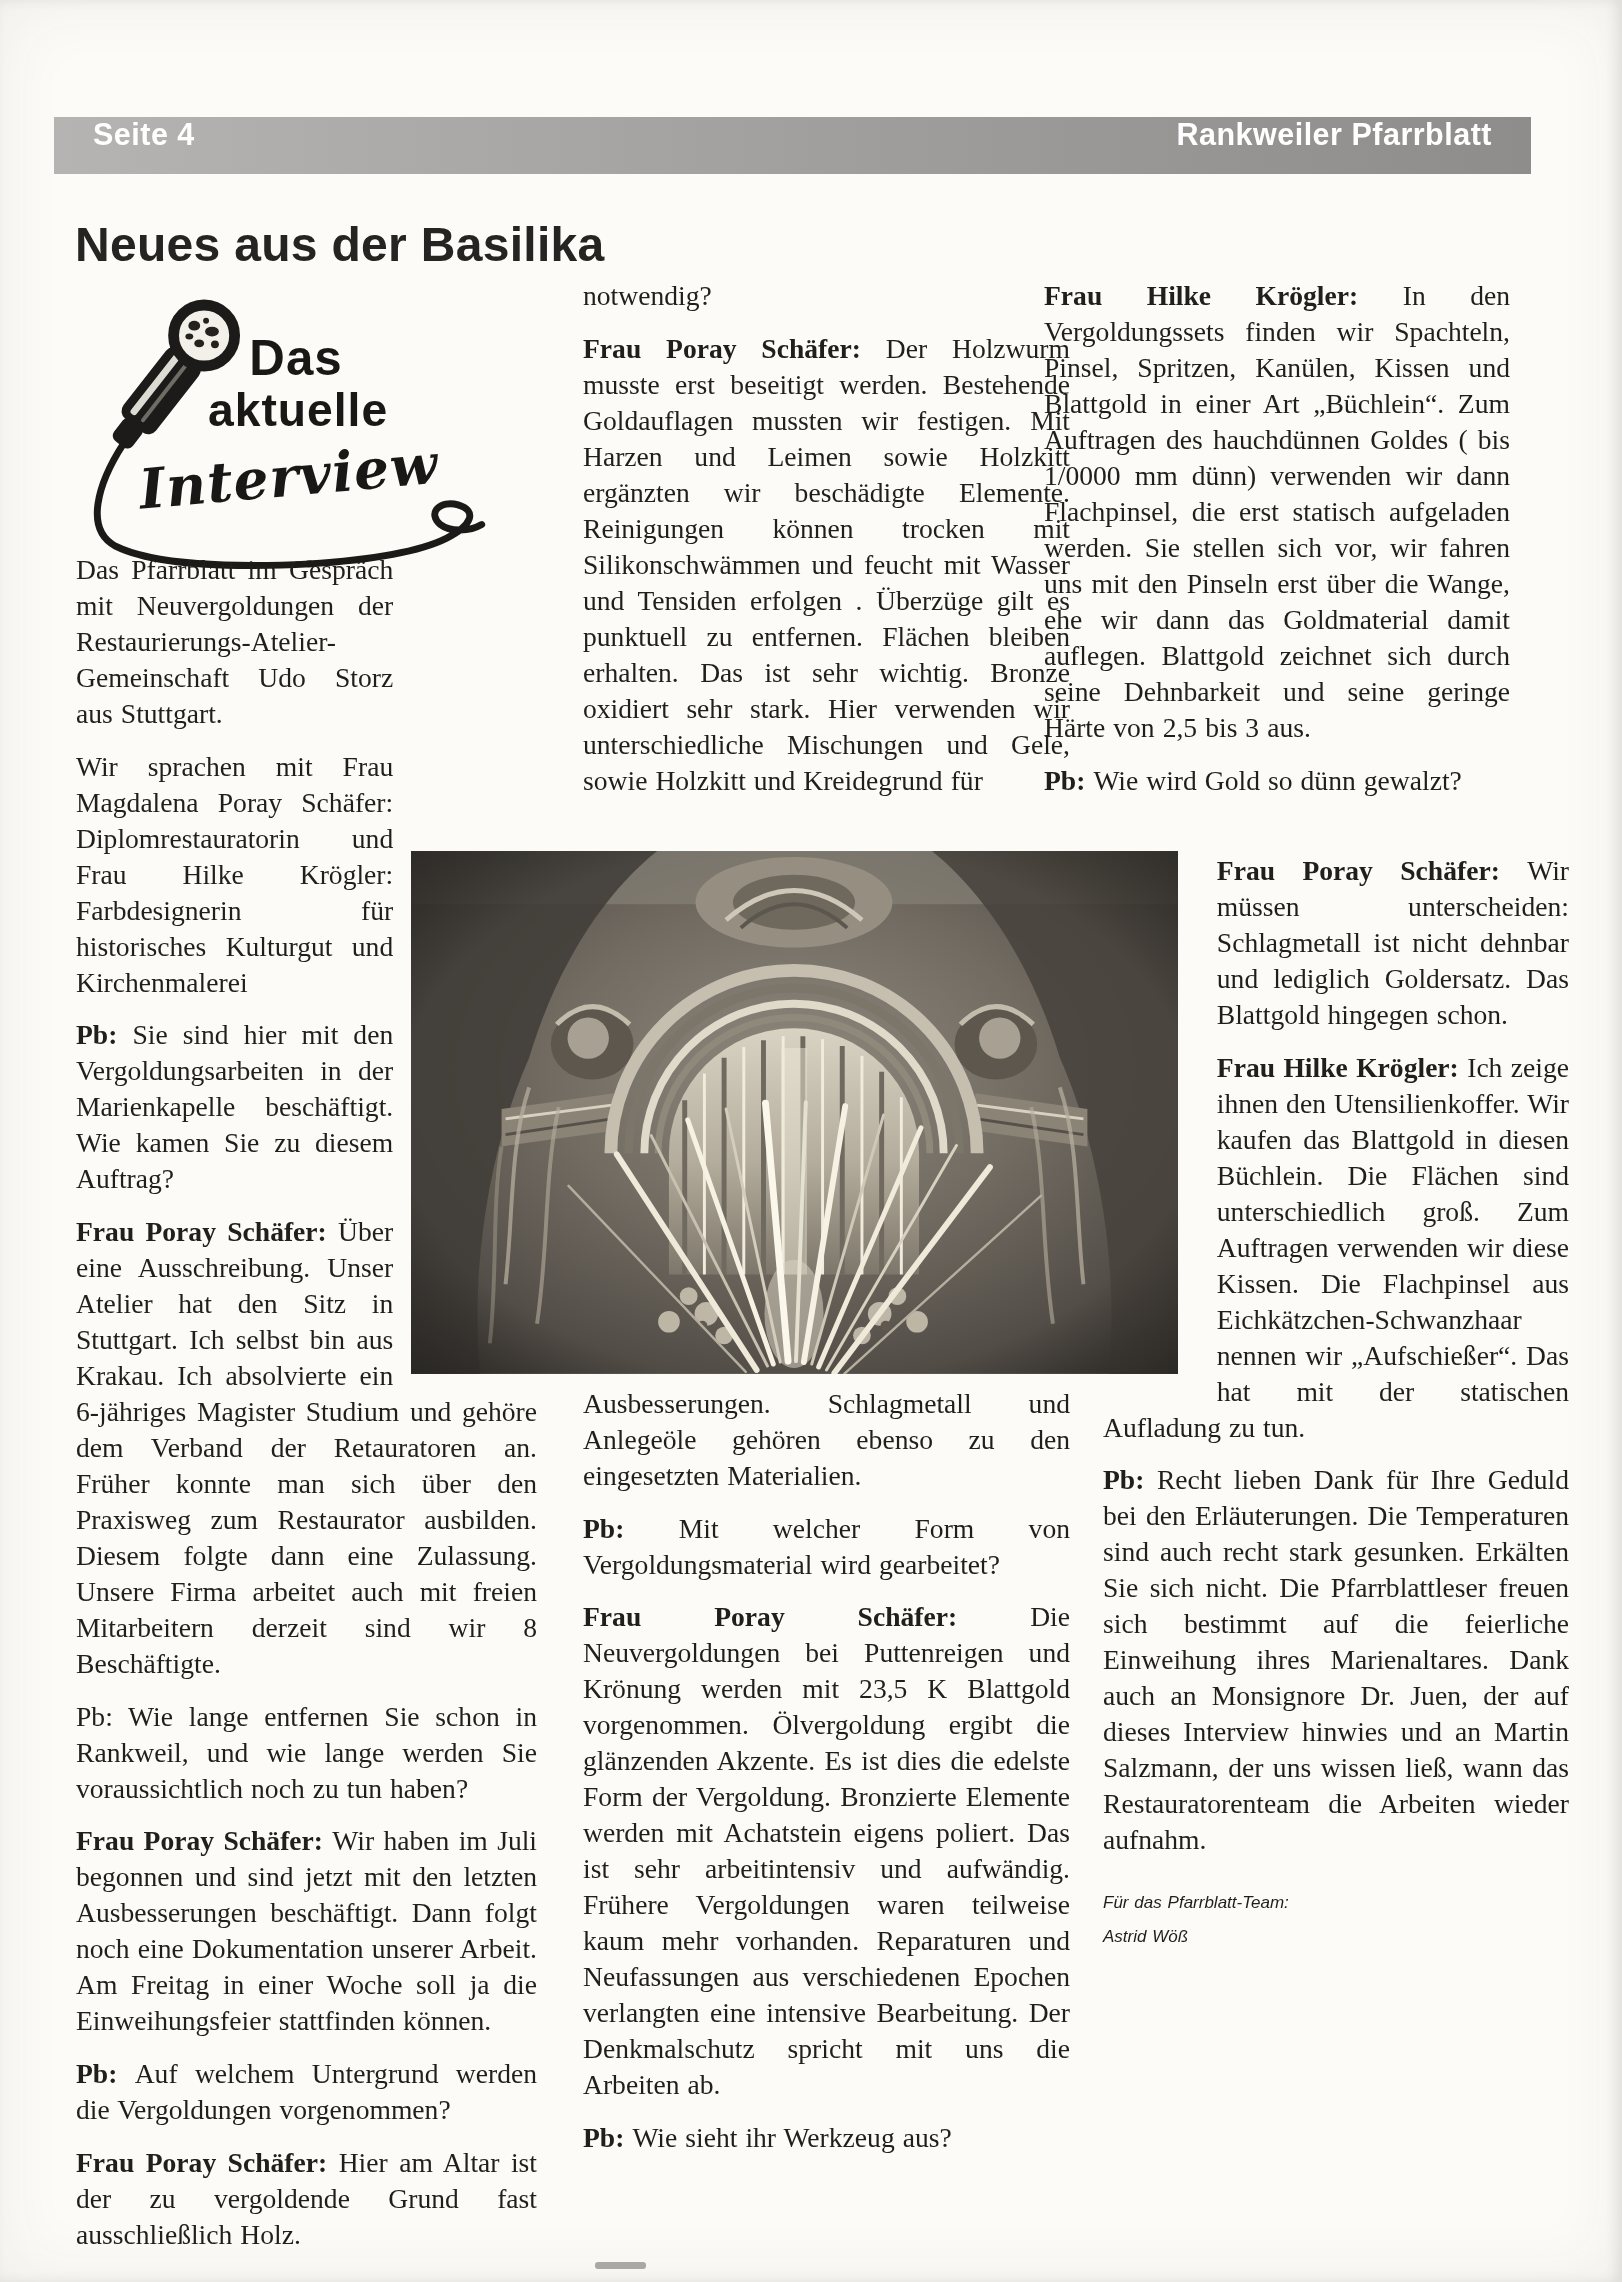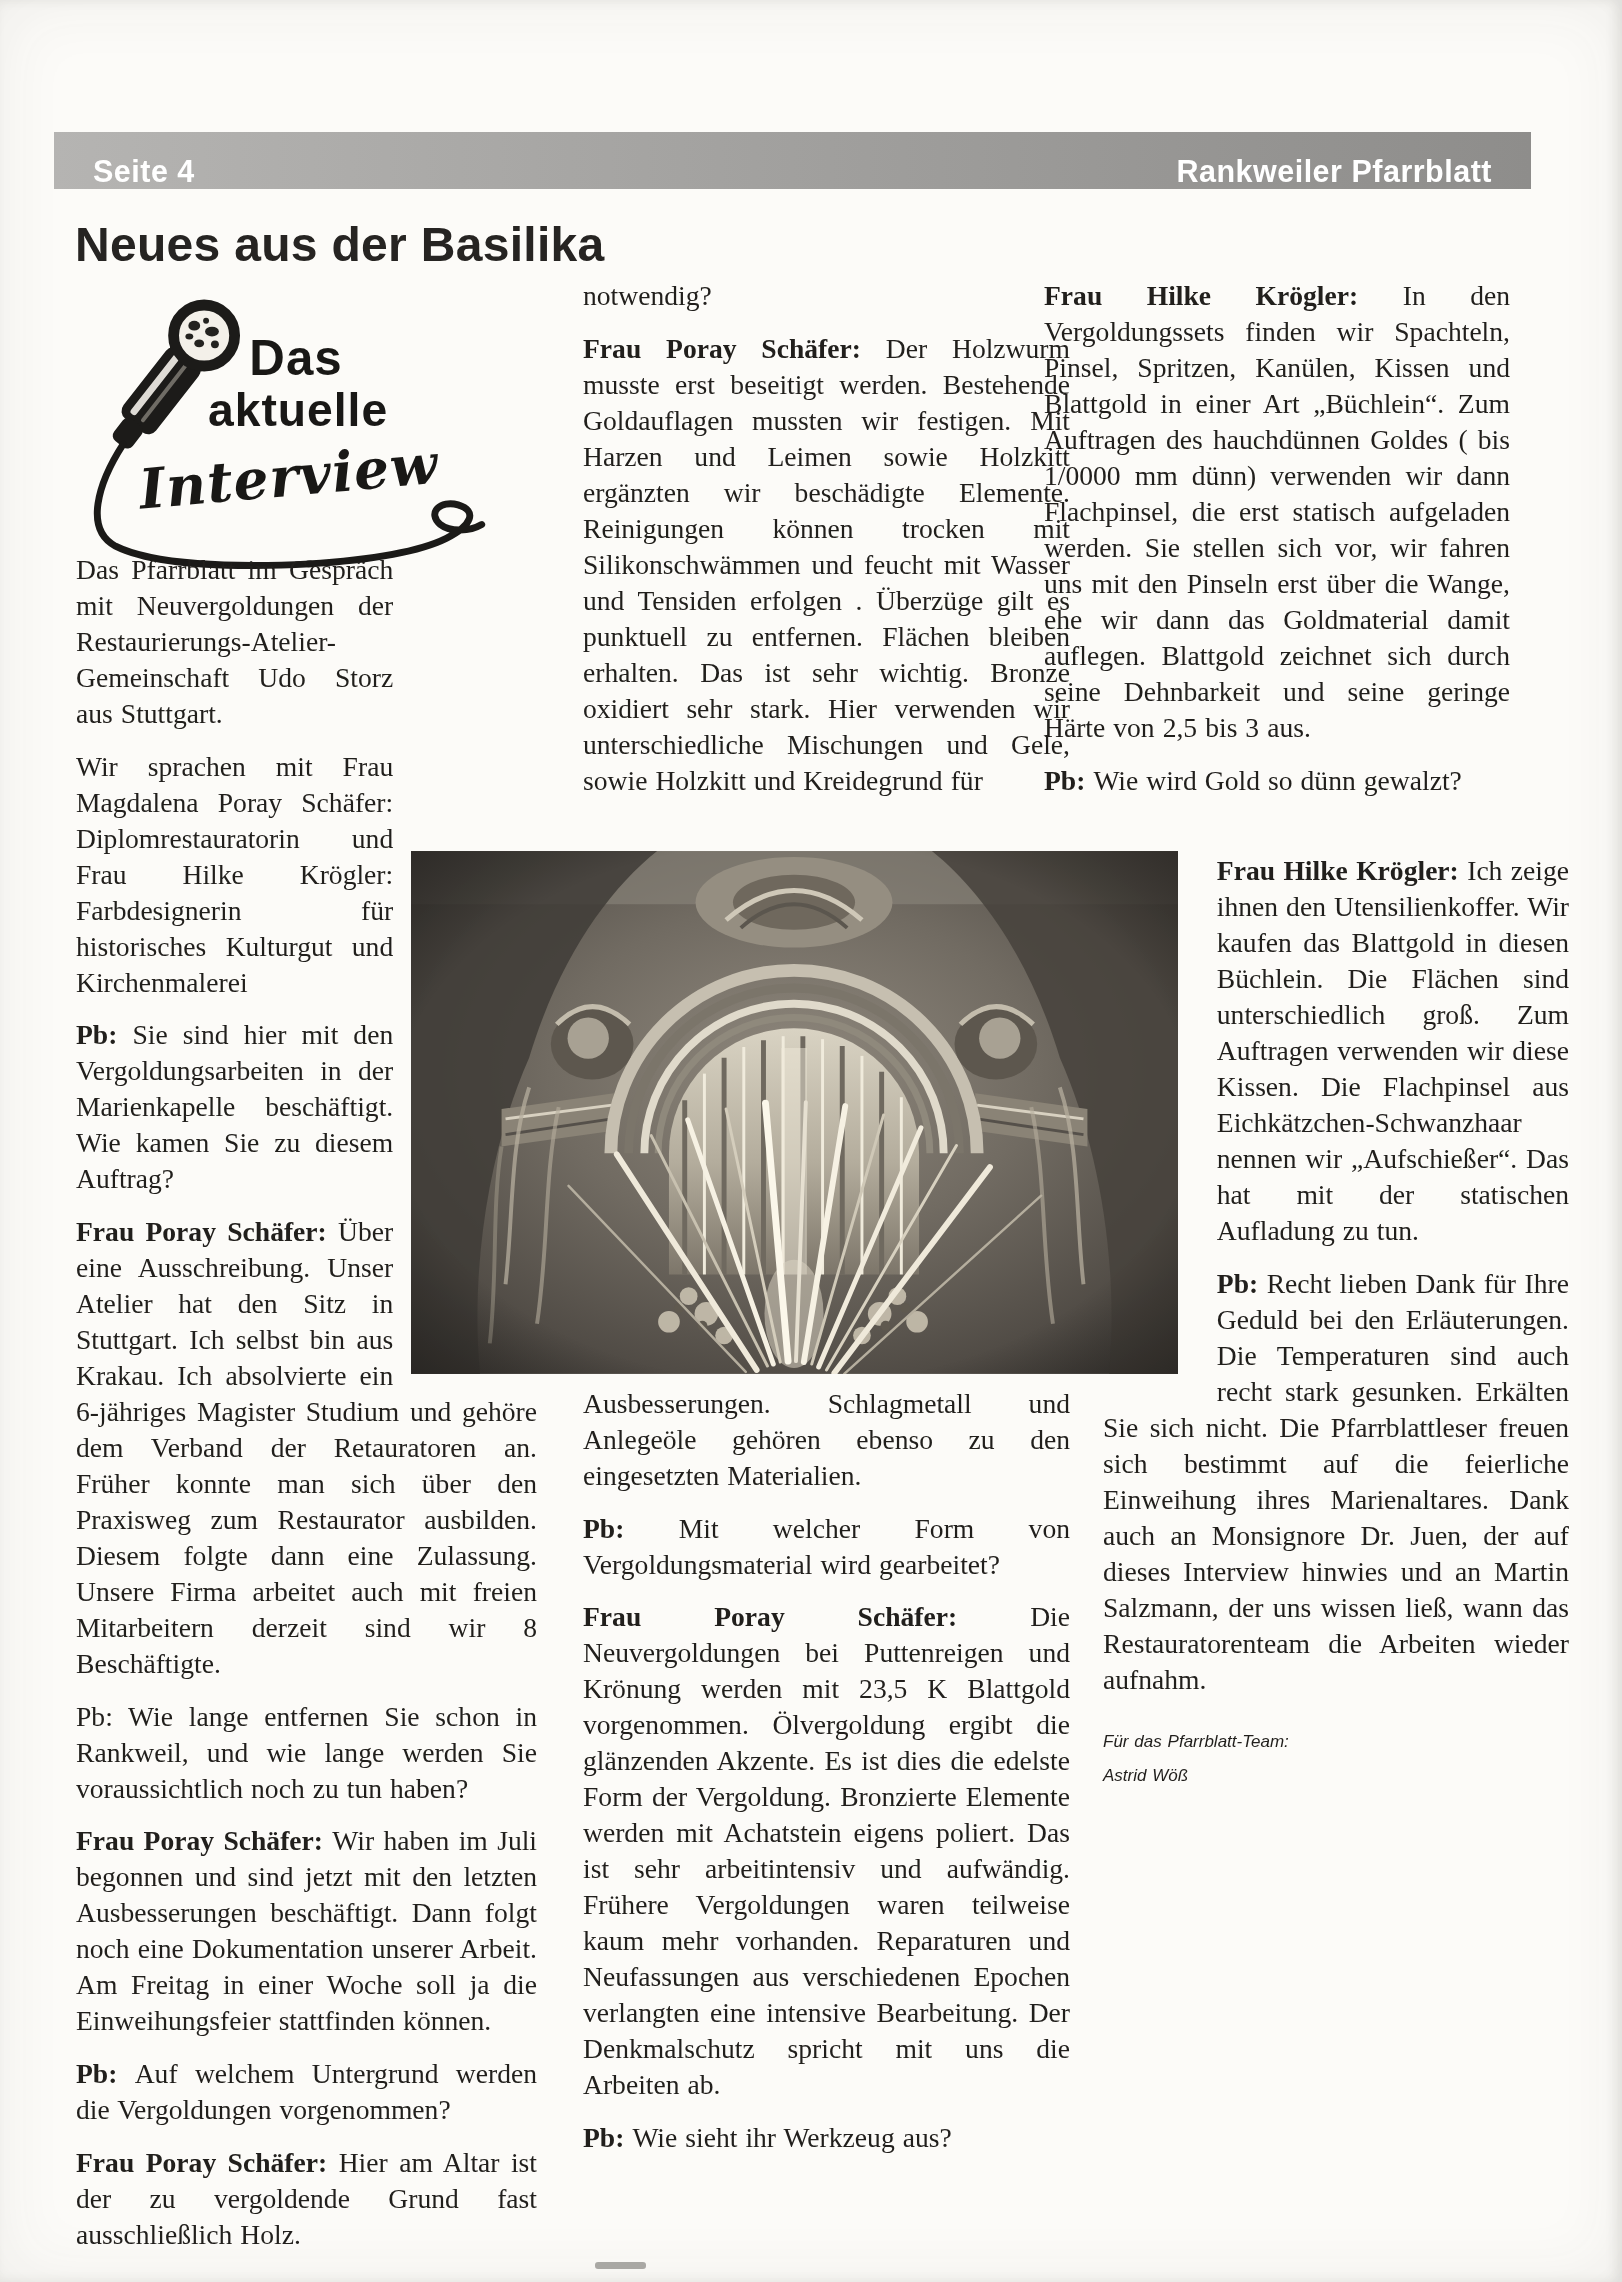--- a/index.html
+++ b/index.html
@@ -2,23 +2,23 @@
 <html lang="de"><head>
 <meta charset="utf-8">
 <style>
   html,body{margin:0;padding:0;background:#e7e5e1;}
   .page{
     position:relative;width:1622px;height:2282px;background:#fcfbf8;
     font-family:"Liberation Serif",serif;color:#211f1c;overflow:hidden;
     box-shadow:inset 0 0 69px rgba(60,55,50,.07), inset -5.9px 0 11.8px rgba(60,55,50,.10);
   }
   .header-bar{
-    position:absolute;left:54px;top:132px;width:1477px;height:57px;
+    position:absolute;left:54px;top:117px;width:1477px;height:57px;
     background:linear-gradient(90deg,#b5b4b2 0%,#a9a8a6 30%,#9b9a98 65%,#8e8d8b 100%);
-    display:flex;justify-content:space-between;align-items:flex-end;
+    display:flex;justify-content:space-between;align-items:flex-start;
     padding:0 39px;box-sizing:border-box;
     font-family:"Liberation Sans",sans-serif;font-weight:bold;font-size:30.5px;color:#ffffff;
     letter-spacing:0.5px;
   }
   .article-title{
     position:absolute;left:75px;top:217px;margin:0;
     font-family:"Liberation Sans",sans-serif;font-weight:bold;font-size:48px;color:#262422;
     letter-spacing:0.3px;
   }
   .logo{position:absolute;left:84px;top:288px;width:443px;height:286px;}
@@ -215,20 +215,21 @@
     <p><b class="lead">Pb: </b><span>Wie sieht ihr Werkzeug aus?</span></p>
   </div>
 
   <div class="col col3a">
     <p><b class="lead">Frau Hilke Krögler: </b><span>In den Vergoldungssets finden wir Spachteln, Pinsel, Spritzen, Kanülen, Kissen und Blattgold in einer Art „Büchlein“. Zum Auftragen des hauchdünnen Goldes ( bis 1/0000 mm dünn) verwenden wir dann Flachpinsel, die erst statisch aufgeladen werden. Sie stellen sich vor, wir fahren uns mit den Pinseln erst über die Wange, ehe wir dann das Goldmaterial damit auflegen. Blattgold zeichnet sich durch seine Dehnbarkeit und seine geringe Härte von 2,5 bis 3 aus.</span></p>
     <p><b class="lead">Pb: </b><span>Wie wird Gold so dünn gewalzt?</span></p>
   </div>
 
   <div class="col col3b">
     <div class="float-photo-left"></div>
+    <p><b class="lead">Frau Poray Schäfer: </b><span>Wir müssen unterscheiden: Schlagmetall ist nicht dehnbar und lediglich Goldersatz. Das Blattgold hingegen schon.</span></p>
     <p><b class="lead">Frau Hilke Krögler: </b><span>Ich zeige ihnen den Utensilienkoffer. Wir kaufen das Blattgold in diesen Büchlein. Die Flächen sind unterschiedlich groß. Zum Auftragen verwenden wir diese Kissen. Die Flachpinsel aus Eichkätzchen-Schwanzhaar nennen wir „Aufschießer“. Das hat mit der statischen Aufladung zu tun.</span></p>
     <p><b class="lead">Pb: </b><span>Recht lieben Dank für Ihre Geduld bei den Erläuterungen. Die Temperaturen sind auch recht stark gesunken. Erkälten Sie sich nicht. Die Pfarrblattleser freuen sich bestimmt auf die feierliche Einweihung ihres Marienaltares. Dank auch an Monsignore Dr. Juen, der auf dieses Interview hinwies und an Martin Salzmann, der uns wissen ließ, wann das Restauratorenteam die Arbeiten wieder aufnahm.</span></p>
     <div class="signature">
       <div>Für das Pfarrblatt-Team:</div>
       <div>Astrid Wöß</div>
     </div>
   </div>
 
   <div class="scan-artifact"></div>
 </div>

